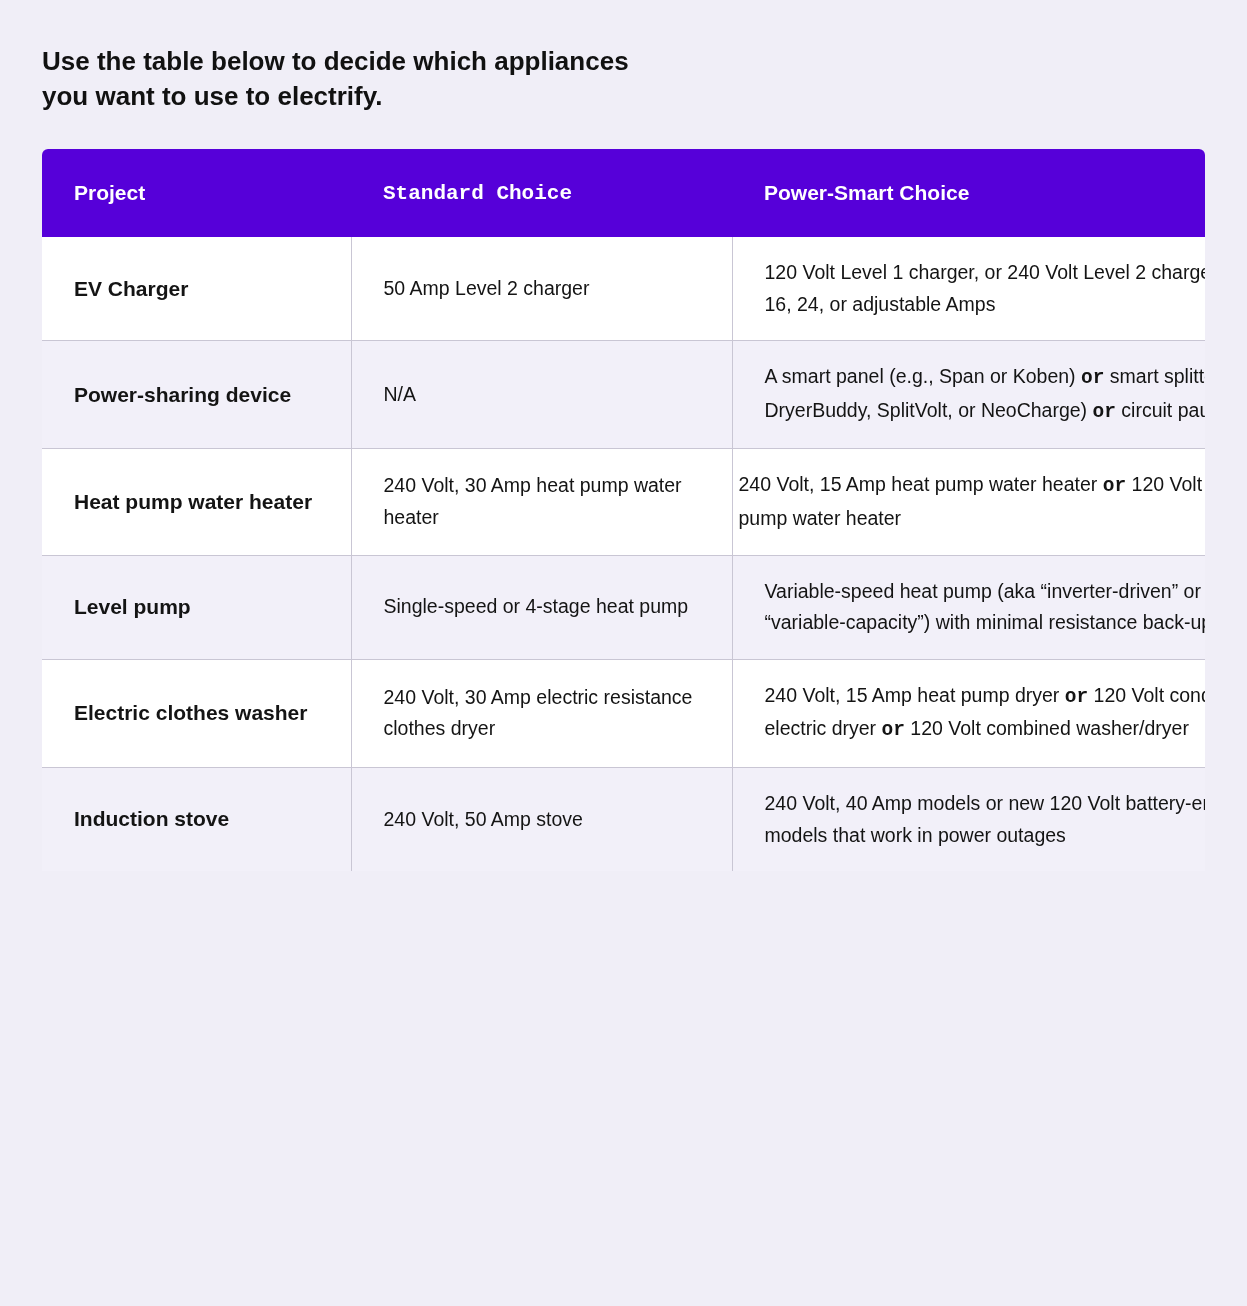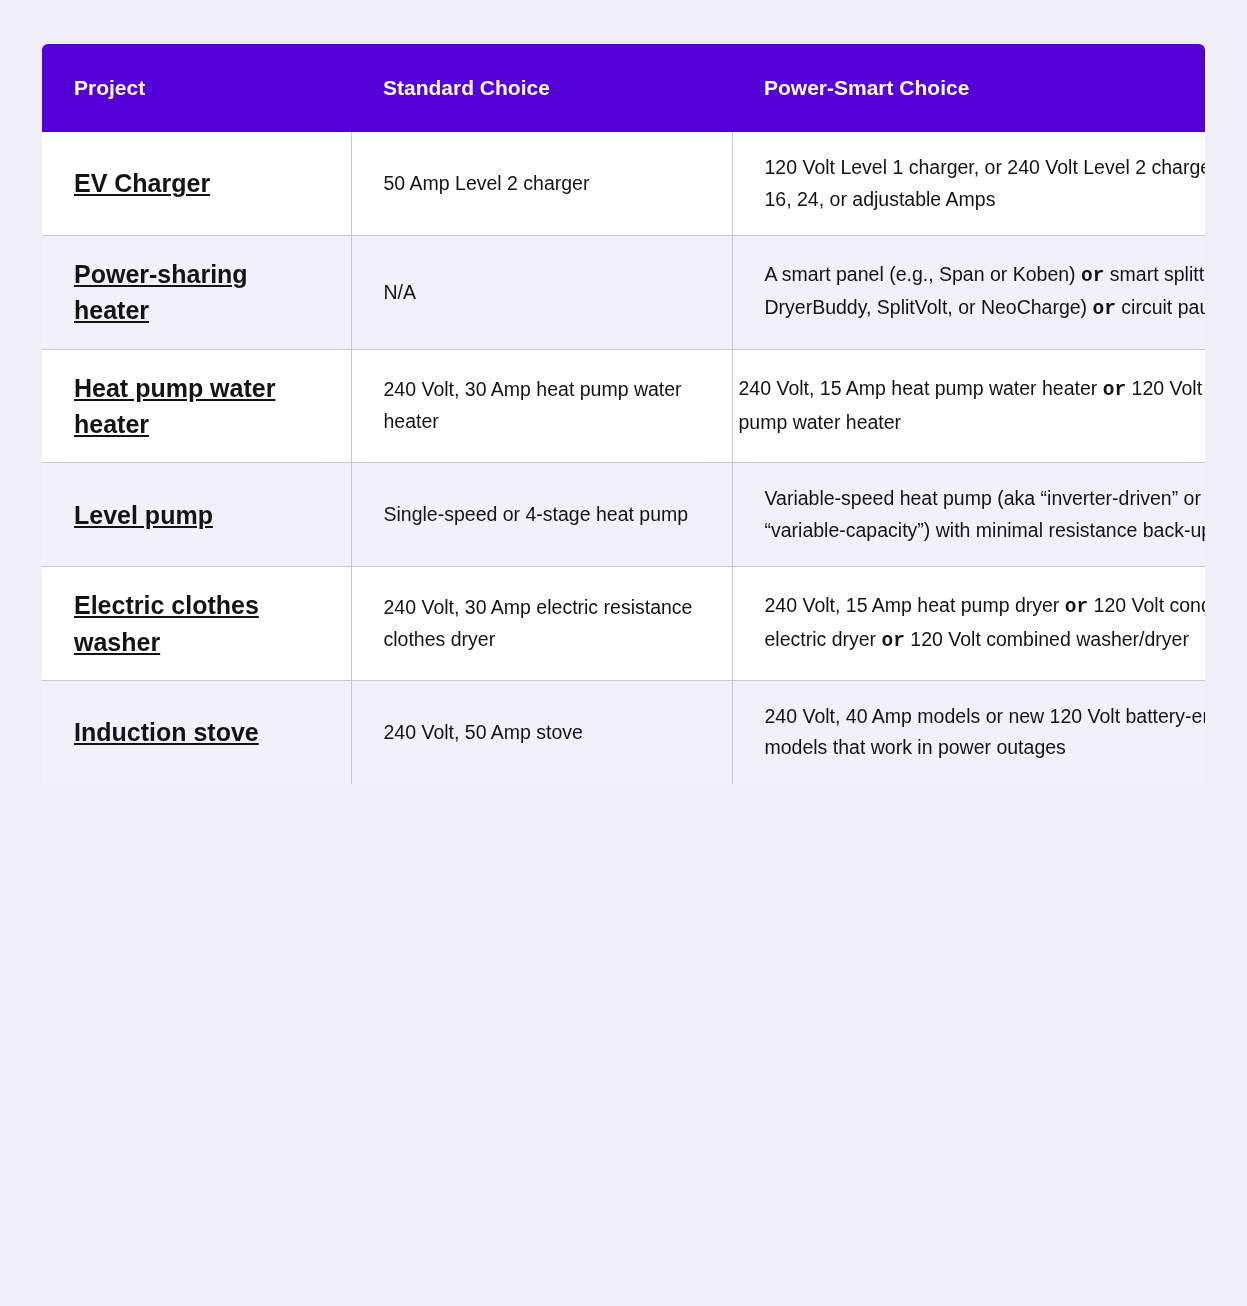--- a/index.html
+++ b/index.html
@@ -47,66 +47,66 @@
   thead th {
     background: #5600d9;
     color: #ffffff;
     font-size: 21px;
     font-weight: bold;
     text-align: left;
     padding: 32px 0 32px 32px;
     vertical-align: middle;
   }
   thead th.c1 { width: 277px; }
-  thead th.c2 { width: 349px; }
+  thead th.c2 { width: 349px; font-family: Liberation Mono, monospace; }
   thead th.c3 { width: 537px; }
 
   tbody td {
     font-size: 19.5px;
     line-height: 1.62;
     vertical-align: middle;
     padding: 20px 28px 20px 32px;
     border-bottom: 1px solid #c9c6d4;
     border-right: 1px solid #c9c6d4;
   }
   tbody td.last { border-right: none; }
   tbody tr.alt td { background: #f2f0f9; }
   tbody tr:not(.alt) td { background: #ffffff; }
   tbody td.project {
     font-weight: bold;
-    font-size: 25px;
+    font-size: 21px;
     line-height: 1.45;
-    text-decoration: underline;
   }
   tbody tr:last-child td { border-bottom: none; }
   b { font-weight: bold; font-family: Liberation Mono, monospace; }
   .cell-indent { padding-left: 6px; }
 </style>
 </head>
 <body>
 
 <div class="page">
+  <p class="subtitle">Use the table below to decide which appliances you want to use to electrify.</p>
 
   <div class="table-wrap">
     <table>
       <thead>
         <tr>
           <th class="c1">Project</th>
           <th class="c2">Standard Choice</th>
           <th class="c3">Power-Smart Choice</th>
         </tr>
       </thead>
       <tbody>
         <tr>
           <td class="project">EV Charger</td>
           <td>50 Amp Level 2 charger</td>
           <td class="last">120 Volt Level 1 charger, or 240 Volt Level 2 charger with 16, 24, or adjustable Amps</td>
         </tr>
         <tr class="alt">
-          <td class="project">Power-sharing heater</td>
+          <td class="project">Power-sharing device</td>
           <td>N/A</td>
           <td class="last">A smart panel (e.g., Span or Koben) <b>or</b> smart splitter (e.g., DryerBuddy, SplitVolt, or NeoCharge) <b>or</b> circuit pauser</td>
         </tr>
         <tr>
           <td class="project">Heat pump water heater</td>
           <td>240 Volt, 30 Amp heat pump water heater</td>
           <td class="last cell-indent">240 Volt, 15 Amp heat pump water heater <b>or</b> 120 Volt heat pump water heater</td>
         </tr>
         <tr class="alt">
           <td class="project">Level pump</td>

